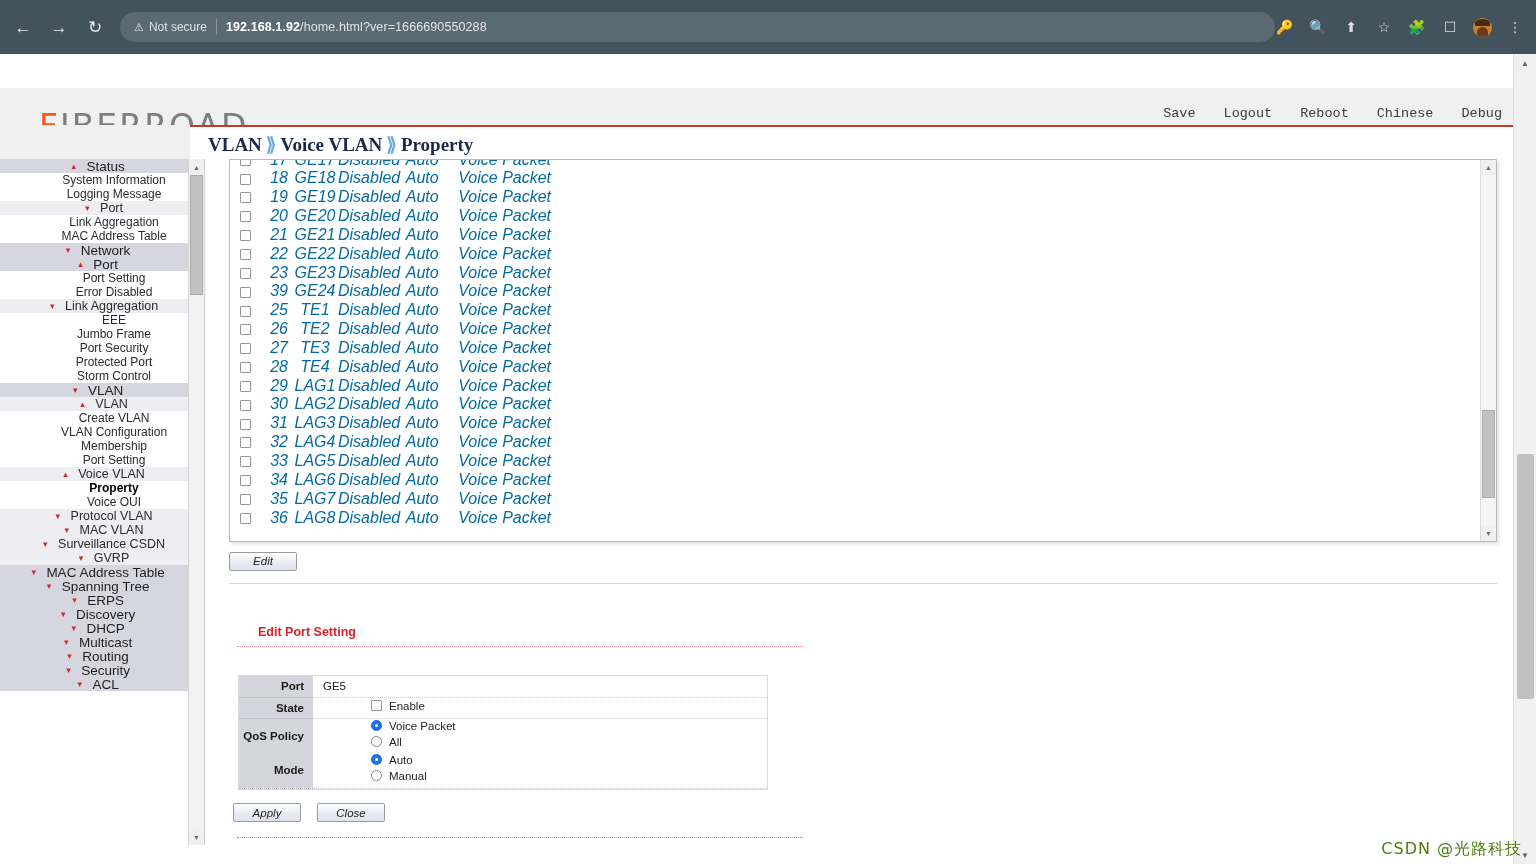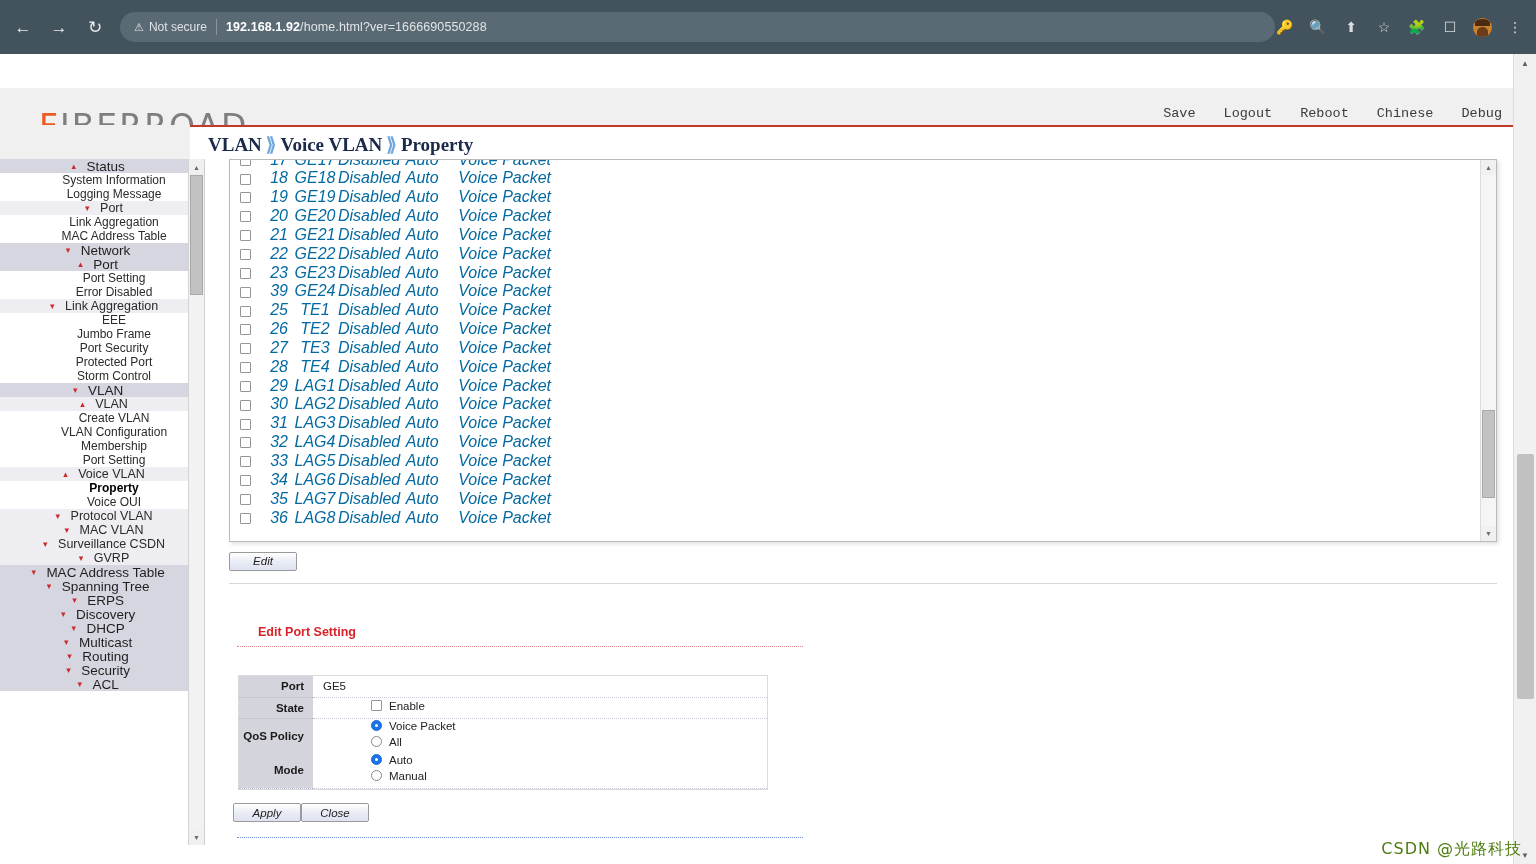--- a/index.html
+++ b/index.html
@@ -325,21 +325,21 @@
     width: 3px; height: 3px; border-radius: 50%; background: #fff;
   }
   .cb-inline {
     width: 11px; height: 11px; border: 1px solid #959595;
     background: #fff; border-radius: 1px; display: inline-block;
     flex: none; cursor: pointer;
   }
 
   #form-buttons {
     position: absolute; left: 27px; top: 644px;
-    display: flex; gap: 0;
+    display: flex; gap: 16px;
   }
   #blue-dotted {
     position: absolute; left: 31px; top: 678px;
     width: 566px; height: 0;
     border-top: 1px dotted #6b8fd4;
   }
 
   
   #page-scroll {
     position: absolute; right: 0; top: 0;

